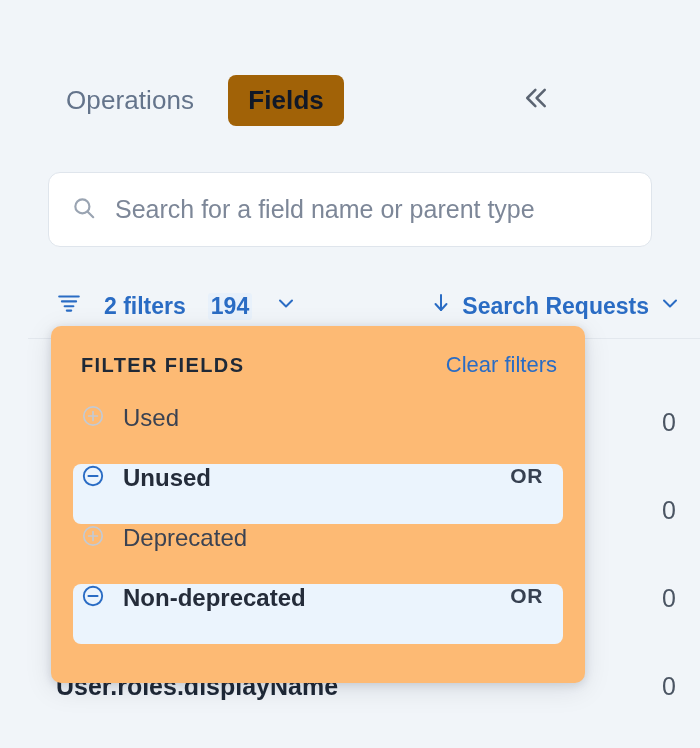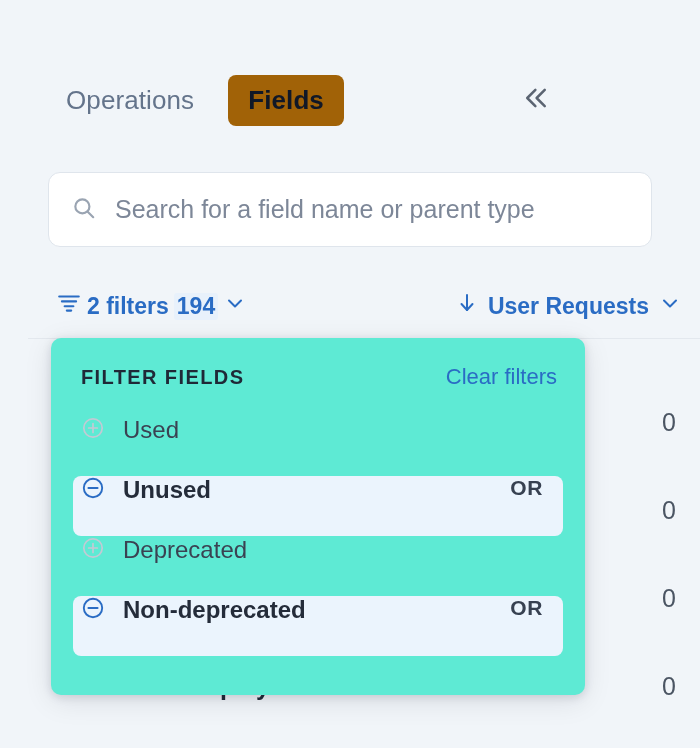--- a/index.html
+++ b/index.html
@@ -99,21 +99,21 @@
     width: 700px;
     height: 48px;
     display: flex;
     align-items: center;
   }
 
   .filters-trigger {
     margin-left: 56px;
     display: flex;
     align-items: center;
-    gap: 5px;
+    gap: 22px;
     color: #2a6cc4;
     font-size: 23px;
     font-weight: bold;
     cursor: pointer;
     white-space: nowrap;
   }
 
   .filter-count {
     background: #e8f1fb;
     border-radius: 3px;
@@ -175,24 +175,24 @@
     position: absolute;
     right: 24px;
     font-size: 25px;
     color: #4b5563;
   }
 
   
   .filter-panel {
     position: absolute;
     left: 51px;
-    top: 338px;
+    top: 326px;
     width: 534px;
     height: 357px;
-    background: #5eead4;
+    background: #fdba74;
     border-radius: 10px;
     box-shadow: 0 2px 10px rgba(15, 23, 42, 0.13),
                 0 6px 28px rgba(15, 23, 42, 0.10);
     padding: 26px 0 22px 0;
     z-index: 10;
   }
 
   .panel-head {
     display: flex;
     align-items: baseline;
@@ -302,21 +302,21 @@
     </span>
   </div>
 
   <div class="sort-trigger">
     <span>
       <svg width="24" height="24" viewBox="0 0 24 24" fill="none" stroke="#2a6cc4" stroke-width="2" stroke-linecap="round" stroke-linejoin="round">
         <line x1="12" y1="4" x2="12" y2="19"></line>
         <polyline points="6.5,13 12,19 17.5,13"></polyline>
       </svg>
     </span>
-    <span>User Requests</span>
+    <span>Search Requests</span>
     <span class="chev">
       <svg width="24" height="24" viewBox="0 0 24 24" fill="none" stroke="#2a6cc4" stroke-width="2" stroke-linecap="round" stroke-linejoin="round">
         <polyline points="6,9.5 12,15.5 18,9.5"></polyline>
       </svg>
     </span>
   </div>
 </div>
 
 <div class="bg-table">
   <div class="bg-table-line"></div>

